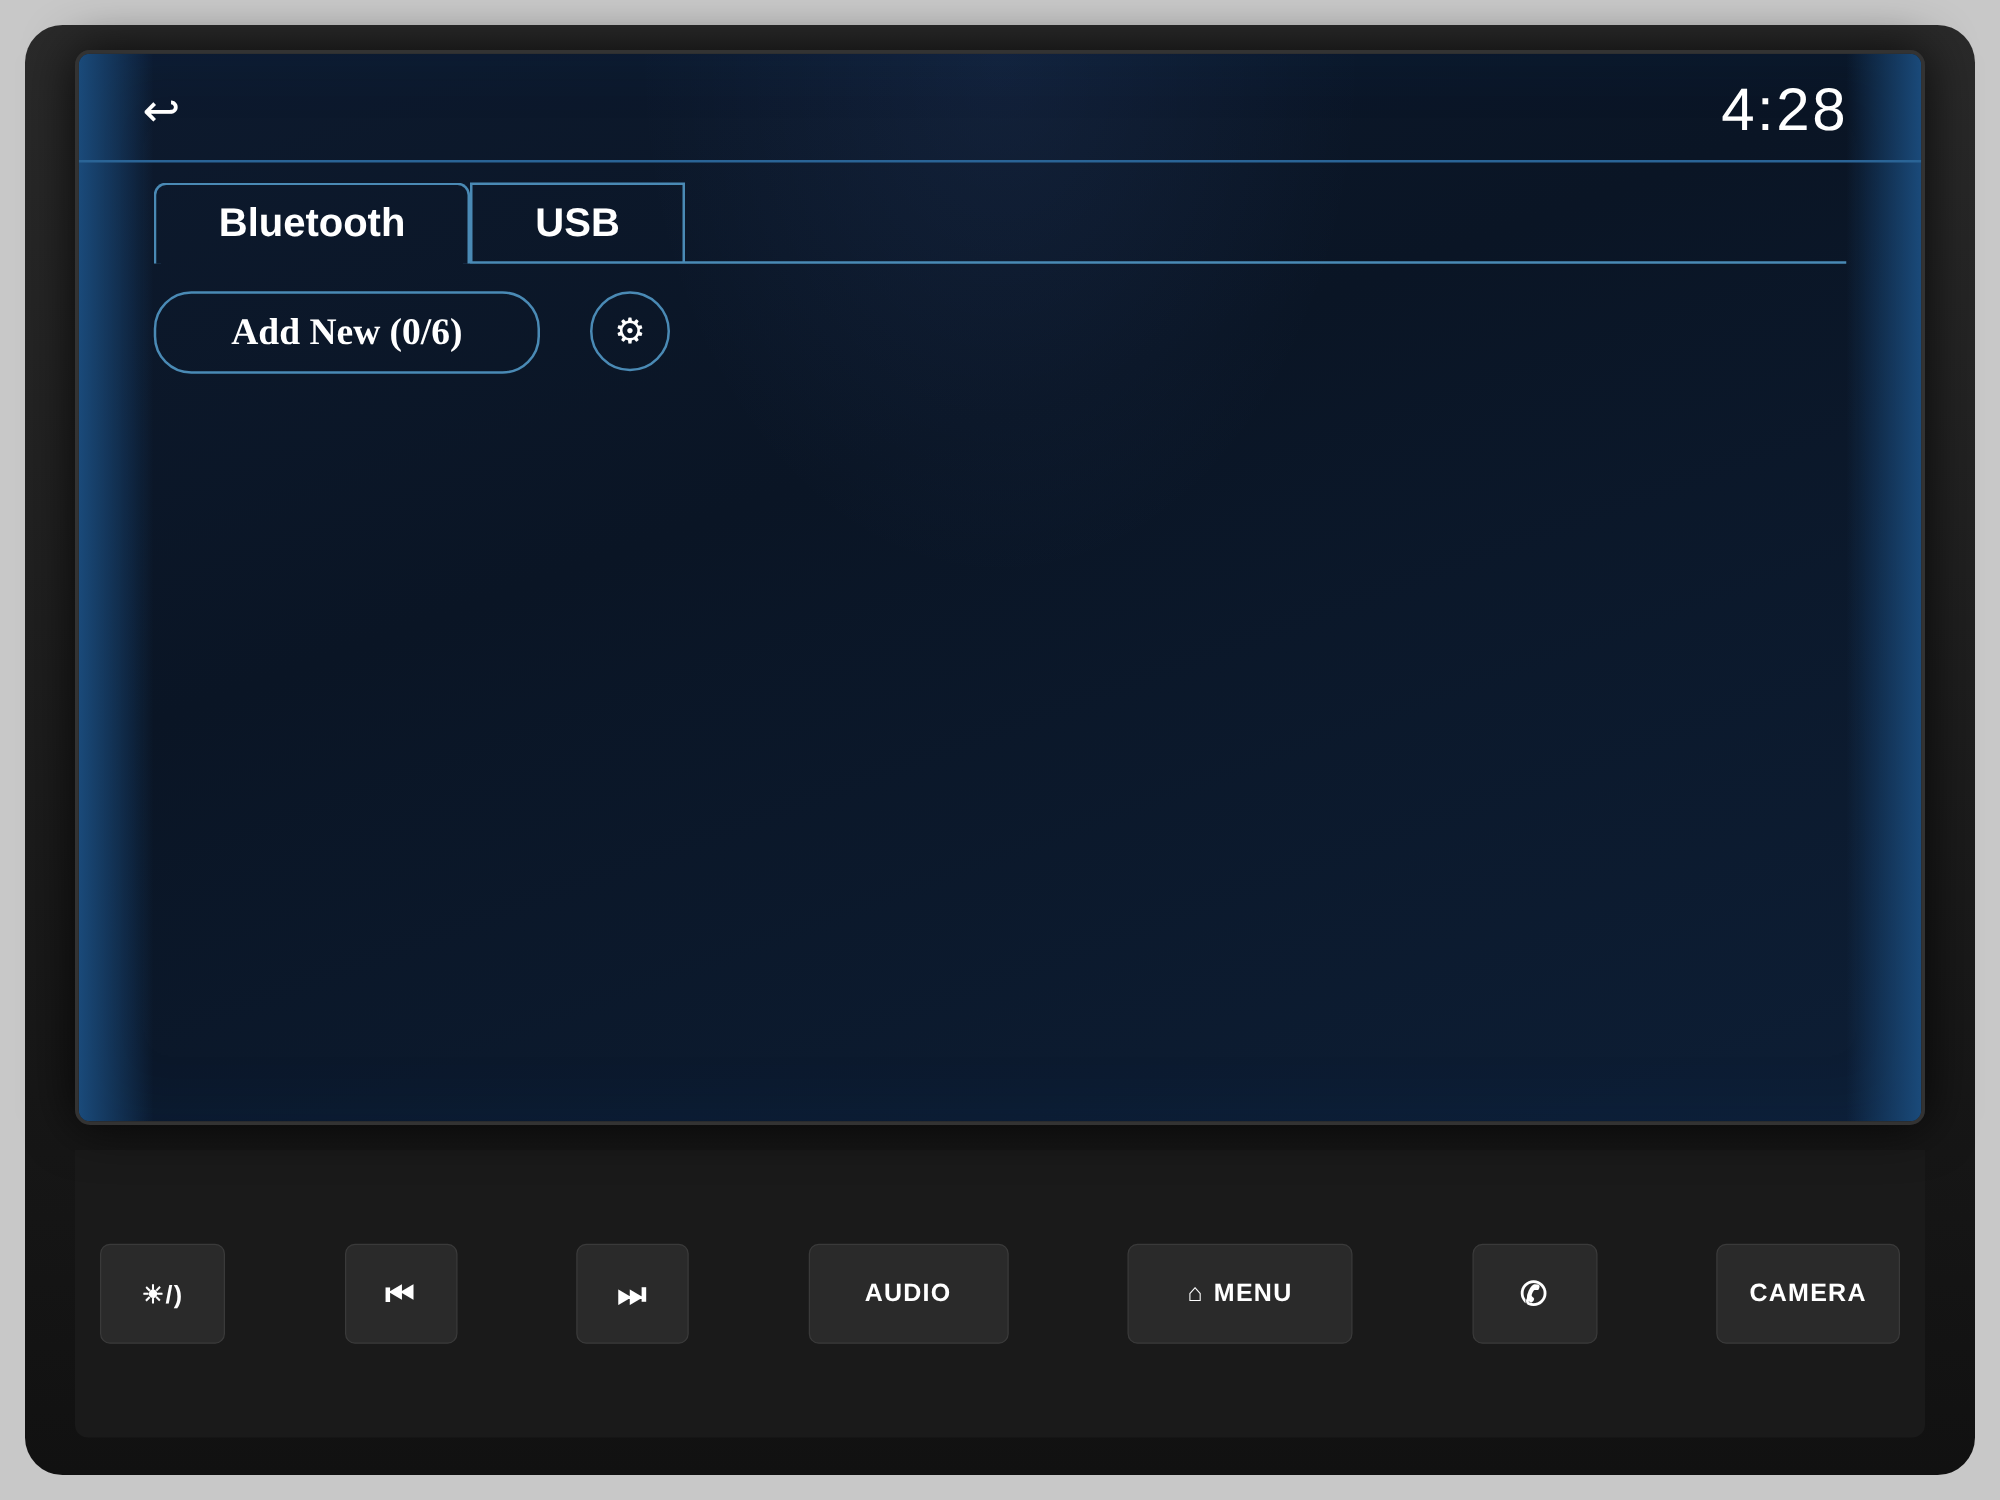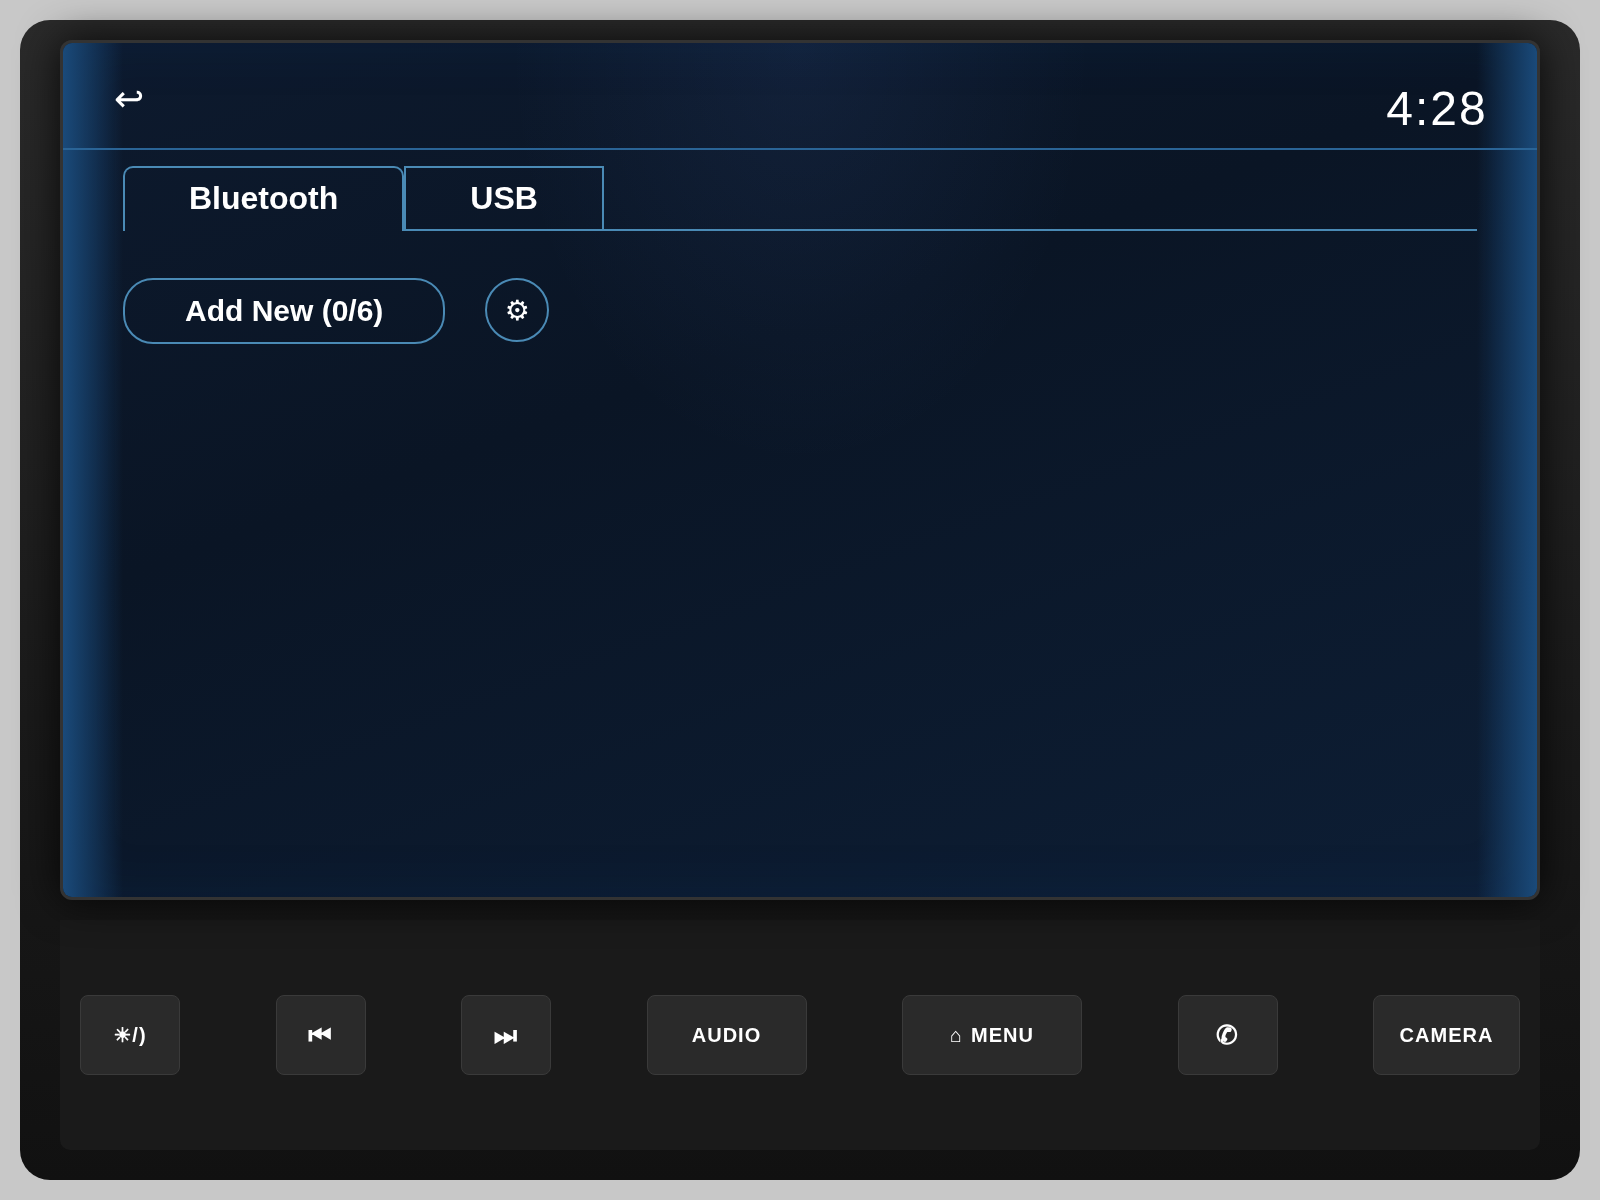--- a/index.html
+++ b/index.html
@@ -85,36 +85,35 @@
       text-align: center;
       flex: 1;
     }
 
     .clock {
       font-size: 48px;
       font-weight: 300;
       color: #ffffff;
       letter-spacing: 2px;
       min-width: 120px;
-      text-align: center;
-      margin-top: 20px;
+      text-align: left;
     }
 
     
     .tab-bar {
       display: flex;
       align-items: flex-end;
       padding: 0 60px;
       margin-top: 16px;
       position: relative;
       z-index: 1;
     }
 
     .tab {
-      padding: 12px 64px;
+      padding: 12px 50px;
       font-size: 32px;
       font-weight: bold;
       color: #ffffff;
       border: 2px solid #4a8ab5;
       cursor: pointer;
       position: relative;
     }
 
     .tab.active {
       background: transparent;
@@ -132,26 +131,27 @@
     .tab-line {
       flex: 1;
       height: 2px;
       background: #4a8ab5;
       align-self: flex-end;
       margin-bottom: 0;
     }
 
     
     .content {
-      padding: 47px 60px;
+      padding: 22px 60px;
       position: relative;
       z-index: 1;
       display: flex;
       align-items: flex-start;
       gap: 20px;
+      font-family: Liberation Serif, serif;
     }
 
     .add-new-btn {
       display: inline-flex;
       align-items: center;
       justify-content: center;
       border: 2px solid #4a8ab5;
       border-radius: 30px;
       padding: 14px 60px;
       font-size: 30px;

